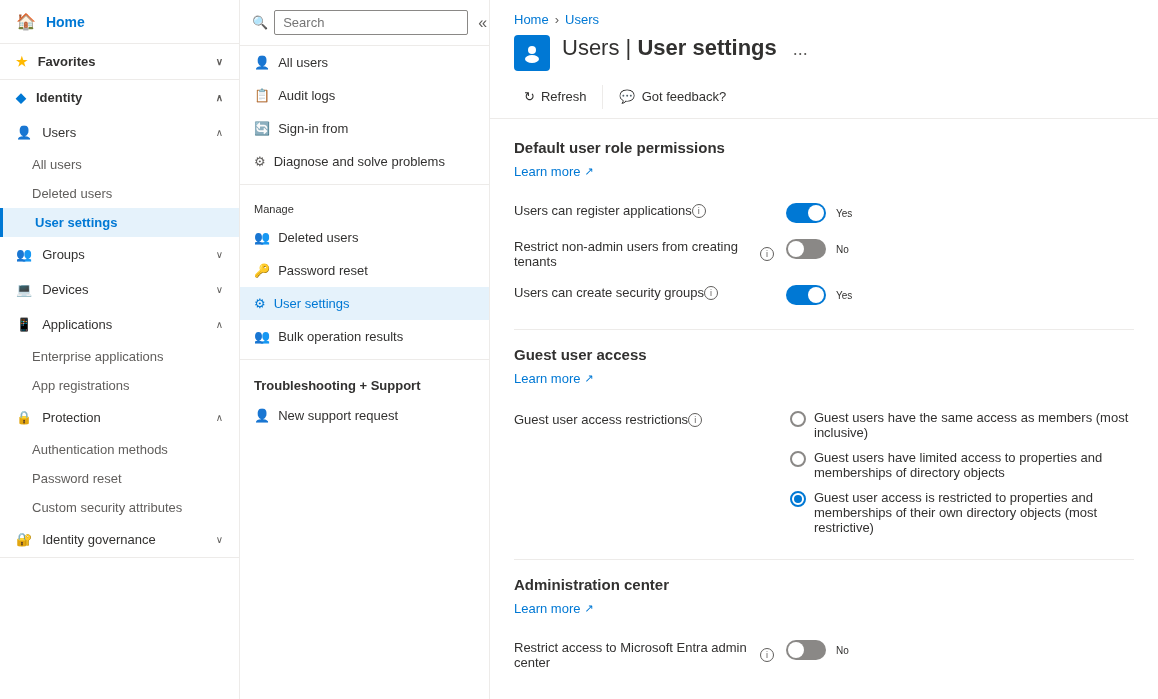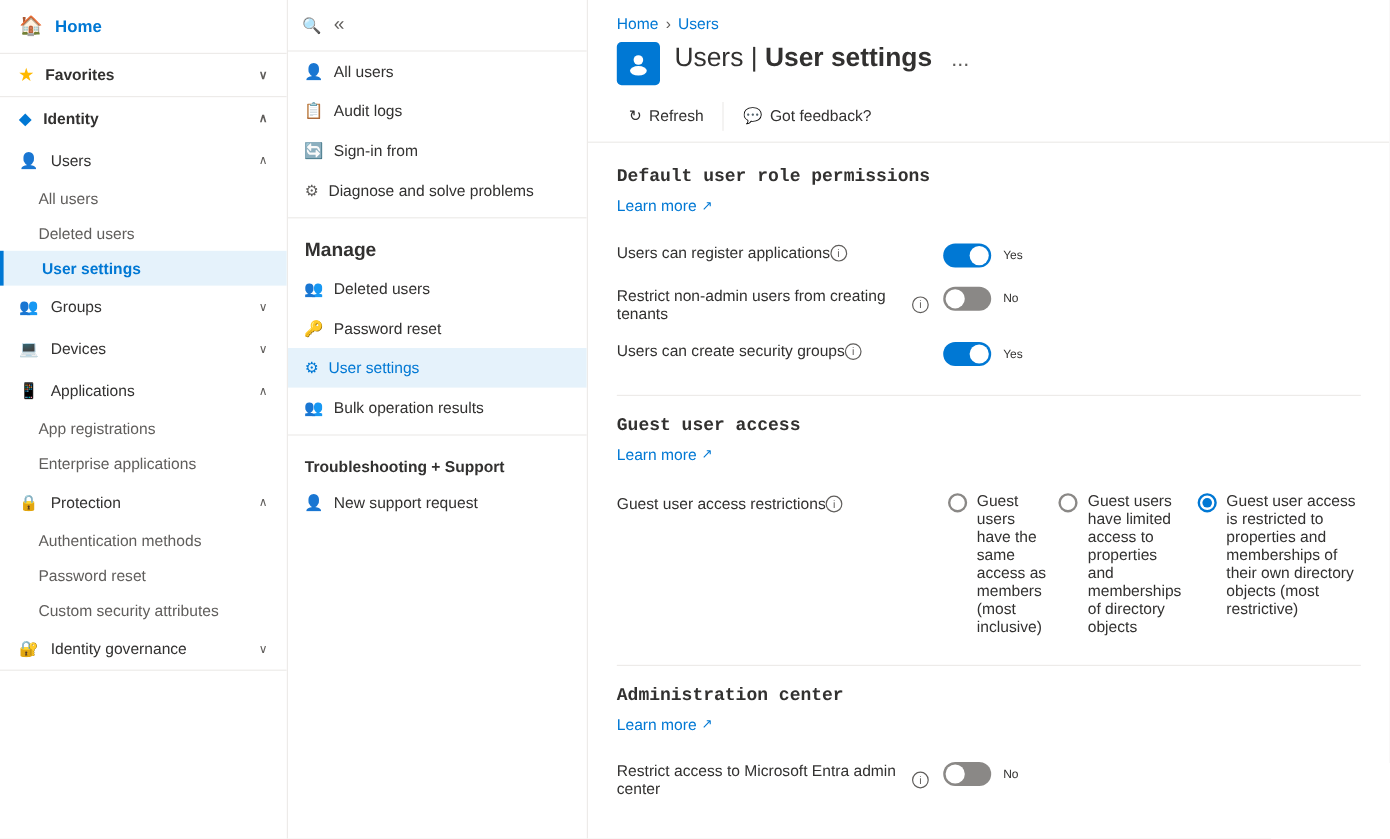--- a/index.html
+++ b/index.html
@@ -19,21 +19,21 @@
     
     .main { flex: 1; display: flex; overflow: hidden; }
 
     
     .middle-panel { width: 250px; background: #fff; border-right: 1px solid #edebe9; display: flex; flex-direction: column; overflow-y: auto; flex-shrink: 0; }
     .search-bar { padding: 10px 12px; border-bottom: 1px solid #edebe9; display: flex; align-items: center; gap: 6px; }
     .search-bar input { border: 1px solid #8a8886; border-radius: 2px; padding: 5px 8px; font-size: 13px; flex: 1; outline: none; }
     .collapse-btn { background: none; border: none; cursor: pointer; color: #605e5c; font-size: 16px; padding: 2px 4px; }
     .middle-nav-item { display: flex; align-items: center; gap: 8px; padding: 9px 14px; cursor: pointer; color: #323130; font-size: 13px; }
     .middle-nav-item.active { background: #e5f2fb; color: #0078d4; }
-    .middle-section-label { padding: 12px 14px 6px; font-weight: 700; font-size: 16px; color: #323130; }
+    .middle-section-label { padding: 12px 14px 6px; font-weight: 400; font-size: 11px; color: #323130; }
     .middle-separator { height: 1px; background: #edebe9; margin: 6px 0; }
     .middle-section-label2 { padding: 12px 14px 6px; font-weight: 600; font-size: 13px; color: #323130; }
 
     
     .icon-blue { color: #0078d4; }
 
     
     .content-panel { flex: 1; background: #fff; overflow-y: auto; padding: 0; }
     .content-header { padding: 12px 24px 0; }
     .breadcrumb { display: flex; align-items: center; gap: 6px; font-size: 13px; color: #605e5c; margin-bottom: 8px; }
@@ -41,38 +41,38 @@
     .page-title-row { display: flex; align-items: flex-start; gap: 12px; margin-bottom: 4px; }
     .page-title-icon { width: 36px; height: 36px; background: #0078d4; border-radius: 4px; display: flex; align-items: center; justify-content: center; color: #fff; font-size: 18px; flex-shrink: 0; }
     .page-subtitle { font-size: 12px; color: #605e5c; padding-left: 48px; margin-bottom: 12px; }
     .ellipsis-btn { background: none; border: none; cursor: pointer; font-size: 18px; color: #605e5c; padding: 4px; }
     .toolbar { display: flex; align-items: center; gap: 2px; padding: 8px 24px; border-bottom: 1px solid #edebe9; }
     .toolbar-btn { display: flex; align-items: center; gap: 6px; padding: 6px 10px; border: none; background: none; cursor: pointer; color: #323130; font-size: 13px; border-radius: 2px; }
     .toolbar-separator { width: 1px; height: 24px; background: #edebe9; margin: 0 4px; }
 
     
     .settings-content { padding: 20px 24px; }
-    .section-title { font-size: 15px; font-weight: 600; color: #323130; margin-bottom: 8px; font-family: Liberation Mono, monospace; }
+    .section-title { font-size: 15px; font-weight: 600; color: #323130; margin-bottom: 8px; }
     .learn-more-link { color: #0078d4; text-decoration: none; font-size: 13px; display: inline-flex; align-items: center; gap: 4px; margin-bottom: 16px; }
     .setting-row { display: flex; align-items: flex-start; padding: 8px 0; gap: 12px; }
     .setting-label { flex: 0 0 260px; font-size: 13px; color: #323130; display: flex; align-items: center; gap: 0; }
     .setting-control { display: flex; align-items: center; gap: 10px; }
     .setting-value { font-size: 10px; color: #323130; }
     .section-divider { height: 1px; background: #edebe9; margin: 16px 0; }
 
     
     .toggle { width: 40px; height: 20px; border-radius: 10px; position: relative; cursor: pointer; display: inline-block; flex-shrink: 0; }
     .toggle.on { background: #0078d4; }
     .toggle.off { background: #8a8886; }
     .toggle::after { content: ''; position: absolute; top: 2px; width: 16px; height: 16px; border-radius: 50%; background: #fff; transition: left 0.2s; }
     .toggle.on::after { left: 22px; }
     .toggle.off::after { left: 2px; }
 
     
-    .radio-group { display: flex; flex-direction: row; gap: 10px; margin-left: 4px; }
+    .radio-group { display: flex; flex-direction: column; gap: 10px; margin-left: 4px; }
     .radio-option { display: flex; align-items: flex-start; gap: 8px; font-size: 13px; color: #323130; }
     .radio-circle { width: 16px; height: 16px; border-radius: 50%; border: 2px solid #8a8886; flex-shrink: 0; margin-top: 1px; display: flex; align-items: center; justify-content: center; }
     .radio-circle.selected { border-color: #0078d4; }
     .radio-circle.selected::after { content: ''; width: 8px; height: 8px; border-radius: 50%; background: #0078d4; }
 
     .info-icon { width: 14px; height: 14px; border-radius: 50%; border: 1px solid #605e5c; display: inline-flex; align-items: center; justify-content: center; font-size: 9px; color: #605e5c; cursor: pointer; flex-shrink: 0; }
 
     .external-link-icon { font-size: 11px; color: #0078d4; }
 
     
@@ -129,22 +129,22 @@
       </span>
       <span class="chevron">∨</span>
     </div>
     <div class="sidebar-group-header" style="padding-left:16px;font-weight:400;">
       <span style="display:flex;align-items:center;gap:10px;">
         <span class="icon">📱</span>
         <span>Applications</span>
       </span>
       <span class="chevron">∧</span>
     </div>
+    <div class="sidebar-sub-item">Enterprise applications</div>
     <div class="sidebar-sub-item">App registrations</div>
-    <div class="sidebar-sub-item">Enterprise applications</div>
     <div class="sidebar-group-header" style="padding-left:16px;font-weight:400;">
       <span style="display:flex;align-items:center;gap:10px;">
         <span class="icon">🔒</span>
         <span>Protection</span>
       </span>
       <span class="chevron">∧</span>
     </div>
     <div class="sidebar-sub-item">Authentication methods</div>
     <div class="sidebar-sub-item">Password reset</div>
     <div class="sidebar-sub-item">Custom security attributes</div>
@@ -156,20 +156,21 @@
       <span class="chevron">∨</span>
     </div>
   </div>
 </div>
 
 <div class="main">
 
   <div class="middle-panel">
     <div class="search-bar">
       <span style="color:#605e5c;font-size:13px;">🔍</span>
+      <input type="text" style="border: 1px solid rgb(138, 136, 134); border-radius: 2px; padding: 4px 8px; font-size: 13px; flex: 1 1 0%; outline: none;" placeholder="Search">
       <button class="collapse-btn">«</button>
     </div>
     <div class="middle-nav-item">
       <span style="color:#0078d4;">👤</span>
       <span>All users</span>
     </div>
     <div class="middle-nav-item">
       <span style="color:#0078d4;">📋</span>
       <span>Audit logs</span>
     </div>

